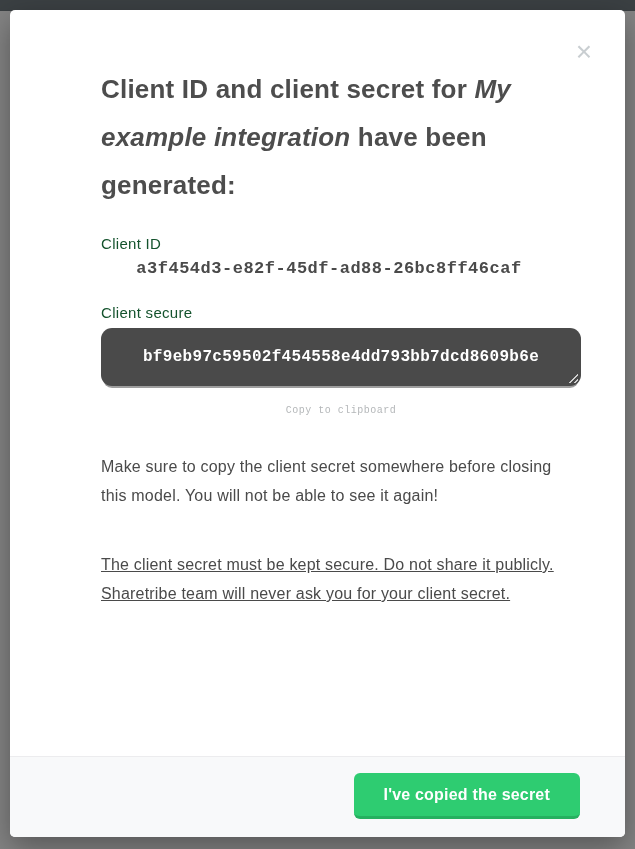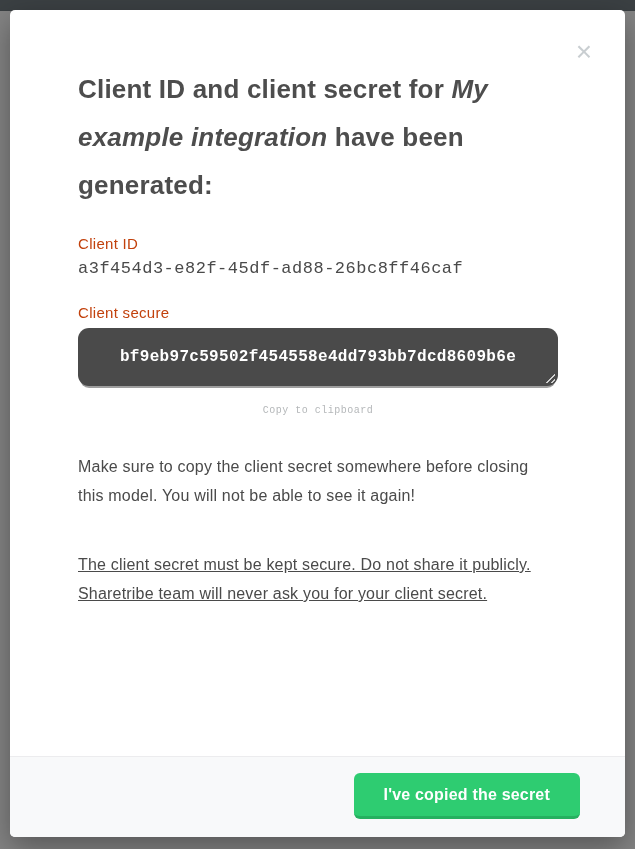--- a/index.html
+++ b/index.html
@@ -23,44 +23,45 @@
   .close-btn {
     position: absolute; top: 30px; right: 28px;
     width: 26px; height: 26px;
     font-size: 28px; line-height: 24px;
     color: #c9ced1;
     text-align: center;
     cursor: pointer;
     font-weight: 400;
     user-select: none;
   }
-  .modal-body { padding: 55px 68px 0 68px; }
+  .modal-body { padding: 55px 68px 0 91px; }
   .modal-title {
     font-size: 26px;
     line-height: 48px;
     font-weight: 700;
     color: #4d4d4d;
     letter-spacing: 0.2px;
     max-width: 470px;
     margin-bottom: 26px;
   }
   .modal-title .integration-name { font-style: italic; }
   .field-label {
     font-size: 15px;
-    color: #c2410c;
+    color: #14532d;
     letter-spacing: 0.3px;
     margin-bottom: 7px;
   }
   .client-id-value {
     font-family: "Liberation Mono", monospace;
     font-size: 17px;
-    font-weight: 400;
+    font-weight: 700;
     color: #4a4a4a;
     letter-spacing: 0.5px;
     margin-bottom: 26px;
+    text-align: center;
   }
   .secret-box {
     position: relative;
     width: 480px; height: 58px;
     background: #4a4a4a;
     border-radius: 11px;
     display: flex; align-items: center; justify-content: center;
     box-shadow: 0 4px 0 -2px rgba(0,0,0,0.38);
   }
   .secret-value {

